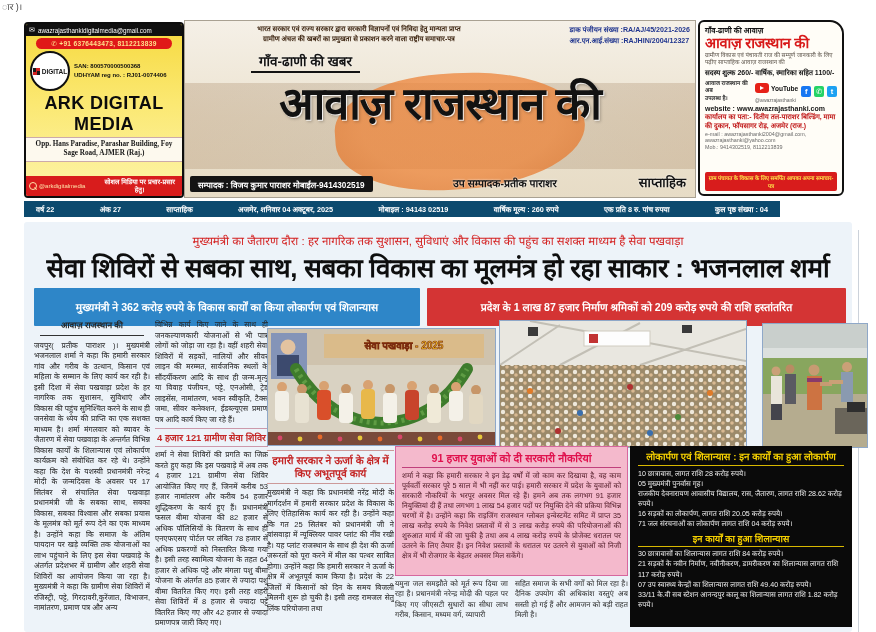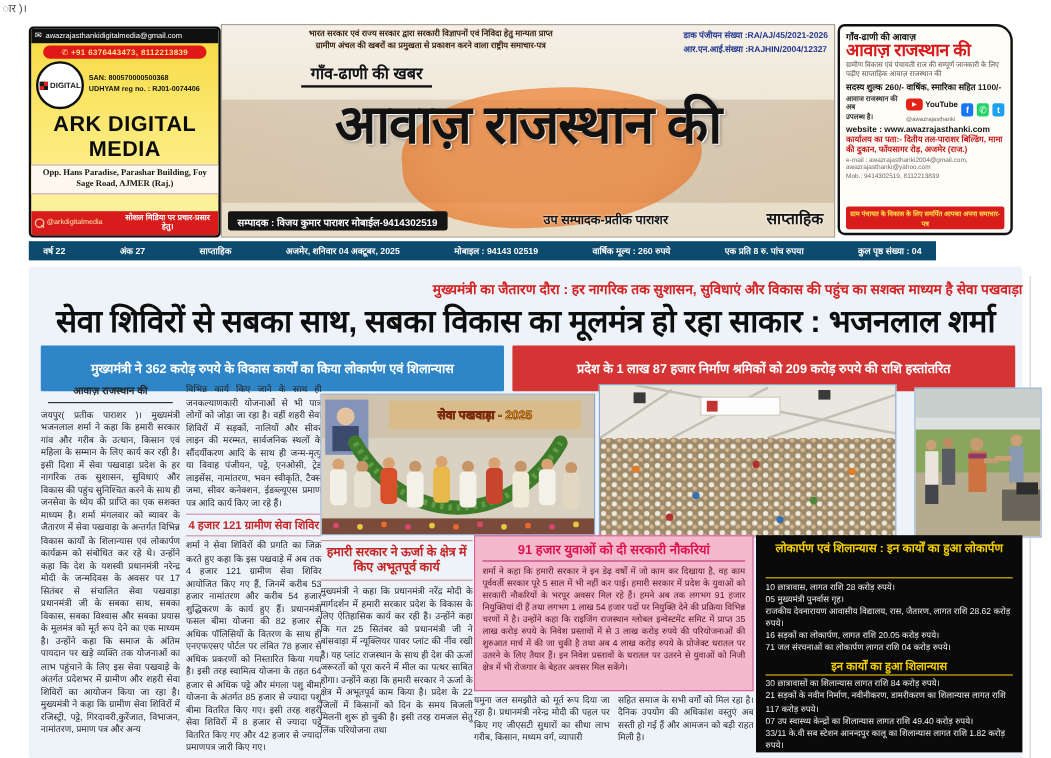--- a/index.html
+++ b/index.html
@@ -65,21 +65,21 @@
   .ra-office{font-size:6.9px;font-weight:800;color:#c01818;line-height:1.25;}
   .ra-mail,.ra-mob{font-size:5.4px;color:#6a6a6a;}
   .ra-foot{margin-top:auto;background:#d81c1c;color:#ffe24a;font-size:5.5px;font-weight:bold;text-align:center;
            padding:1.5px 2px;border-radius:2px;}
   
   .datebar{left:24px;top:201px;width:756px;height:16px;background:#0c4a6e;color:#fff;display:flex;align-items:center;
            justify-content:space-between;padding:0 12px;box-sizing:border-box;font-size:7.3px;font-weight:bold;}
   
   .article{left:24px;top:222px;width:828px;height:410px;background:#edf3f9;border-radius:3px;overflow:visible;}
   .sideline{left:858px;top:230px;width:1px;height:402px;background:#ccd2da;}
-  .kicker{top:11px;left:0;width:100%;text-align:right;font-size:11.5px;font-weight:700;color:#d42222;}
+  .kicker{top:11px;left:0;width:100%;text-align:center;font-size:11.5px;font-weight:400;color:#d42222;}
   .headline{top:27px;left:0;width:100%;text-align:center;font-size:26px;font-weight:800;color:#0e0e0e;letter-spacing:-.3px;}
   .subrow{top:66px;left:10px;width:812px;display:flex;gap:7px;height:38px;}
   .subbox{display:flex;align-items:center;justify-content:center;color:#fff;font-size:10.6px;font-weight:800;border-radius:1px;}
   .sub-blue{flex:0 0 386px;background:#2e86c8;}
   .sub-red{flex:1;background:#d43434;}
   .newscol{font-size:7.5px;line-height:1.4;text-align:justify;color:#262626;overflow:hidden;}
   .col1{left:10px;top:98px;width:116px;height:312px;}
   .col2{left:131px;top:98px;width:113px;height:312px;}
   .byline{text-align:center;font-weight:800;font-size:8.4px;border-bottom:1.2px solid #333;padding-bottom:3px;margin:0 6px 5px;}
   .subhead2{color:#c42626;font-weight:800;font-size:9.4px;text-align:center;border-top:1px solid #c9a;border-bottom:1px solid #c9a;
@@ -94,21 +94,21 @@
   .pinkbox{left:371px;top:224px;width:233px;height:130px;background:#f4b9cc;border:1px solid #d6679e;
            box-sizing:border-box;padding:3px 6px;overflow:hidden;}
   .pink-head{color:#e0124e;font-weight:800;font-size:10.8px;text-align:center;border-bottom:1px solid #c0407c;
              padding-bottom:2px;margin-bottom:3px;}
   .pink-body{font-size:7.2px;line-height:1.38;text-align:justify;color:#4a1420;}
   .tailrow{left:371px;top:357px;width:233px;height:52px;display:flex;gap:7px;overflow:hidden;}
   .tailcol{flex:1;font-size:7.4px;line-height:1.4;text-align:justify;color:#262626;}
   .blackbox{left:606px;top:224px;width:222px;height:181px;background:#0a0a0a;color:#f2f2f2;
             box-sizing:border-box;padding:4px 8px;overflow:hidden;}
   .bb-head{color:#f5d000;font-weight:800;font-size:9.8px;text-align:center;border-bottom:1px solid #d8b800;
-           padding-bottom:18px;margin-bottom:3px;}
+           padding-bottom:2px;margin-bottom:3px;}
   .bb-item{font-size:7.1px;line-height:1.42;text-align:left;}
   .bb-head2{color:#f5d000;font-weight:800;font-size:9.4px;text-align:center;margin:3px 0 2px;border-bottom:1px solid #d8b800;padding-bottom:1px;}
   .env{font-size:7px;color:#fff;}
 </style>
 </head>
 <body>
 
 <div class="page">
 
   <div class="abs stray">ार )।</div>

